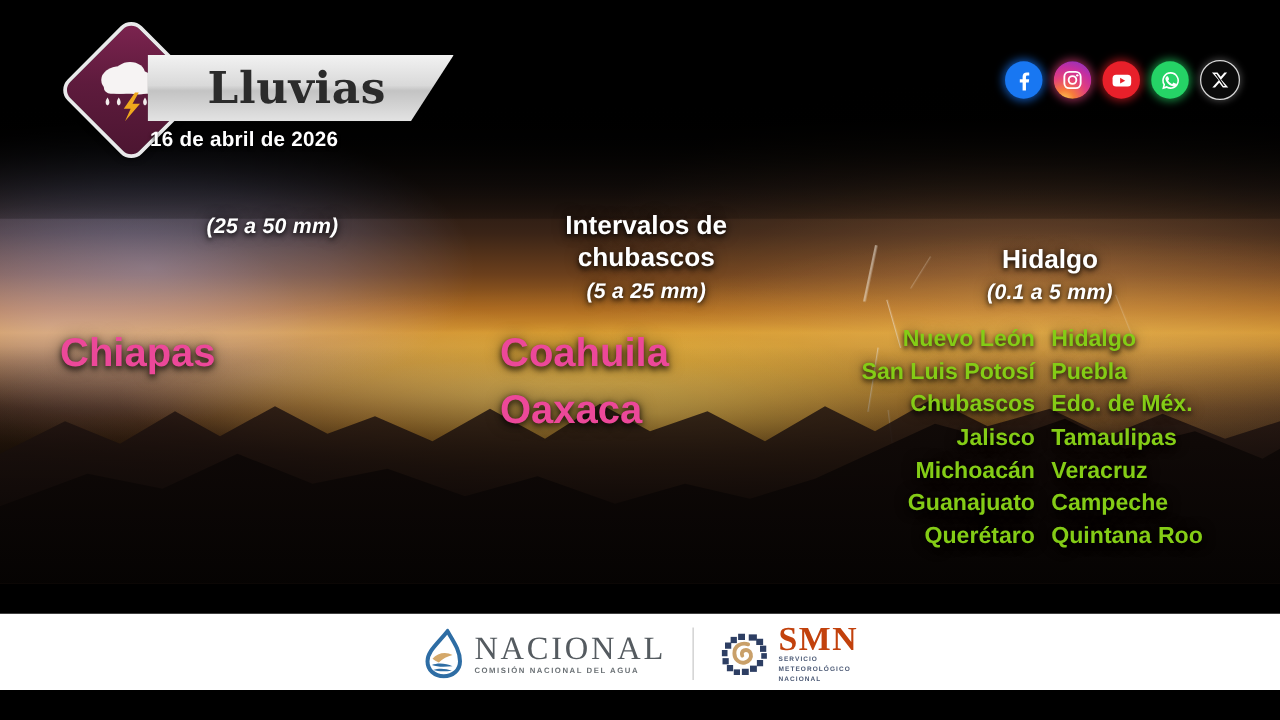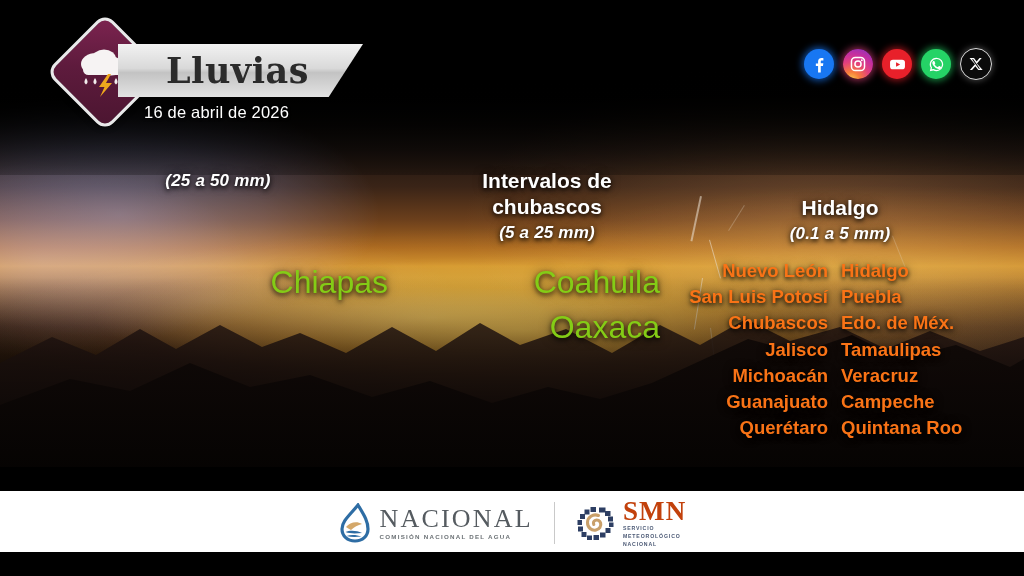--- a/index.html
+++ b/index.html
@@ -137,25 +137,24 @@
     font-family: "DejaVu Serif", serif;
     font-weight: bold;
     font-size: 35px;
     color: #2b2b2b;
     letter-spacing: 0.5px;
   }
   .banner-date {
     position: absolute;
     left: 120px; top: 103px;
     font-size: 16.5px;
-    font-weight: normal;
+    font-weight: bold;
     color: #ffffff;
     text-shadow: 0 1px 3px rgba(0,0,0,0.95);
     letter-spacing: 0.2px;
-    margin-left: 24px;
   }
 
   
   .social {
     position: absolute;
     right: 32px; top: 48px;
     display: flex;
     gap: 9px;
     align-items: center;
   }
@@ -185,42 +184,42 @@
   .col-head .title { font-size: 21px; line-height: 26px; }
   .col-head .range {
     font-size: 17px;
     font-style: italic;
     font-weight: bold;
     margin-top: 3px;
     letter-spacing: 0.2px;
   }
 
   .c1-head { left: 48px;  top: 168px; width: 340px; }
-  .c2-head { left: 417px; top: 168px; width: 260px; }
+  .c2-head { left: 387px; top: 168px; width: 260px; }
   .c3-head { left: 690px; top: 195px; width: 300px; }
 
   .states-big {
     position: absolute;
-    text-align: right;
-    color: #84cc16;
-    font-weight: normal;
+    text-align: left;
+    color: #ec4899;
+    font-weight: bold;
     font-size: 32px;
     line-height: 45px;
     text-shadow: 0 2px 5px rgba(0,0,0,0.85), 0 0 12px rgba(0,0,0,0.5);
   }
   .c1-states { left: 48px;  top: 260px; width: 340px; }
   .c2-states { left: 400px; top: 260px; width: 260px; }
 
   .c3-lists {
     position: absolute;
     left: 668px; top: 258px;
     width: 340px;
     display: flex;
     gap: 13px;
-    color: #f97316;
+    color: #84cc16;
     font-weight: bold;
     font-size: 18.5px;
     line-height: 26.2px;
     text-shadow: 0 2px 4px rgba(0,0,0,0.85), 0 0 10px rgba(0,0,0,0.5);
   }
   .c3-lists .lcol { width: 160px; text-align: right; }
   .c3-lists .rcol { width: 165px; text-align: left; }
   .c3-lists div > div { white-space: nowrap; }
 
   

